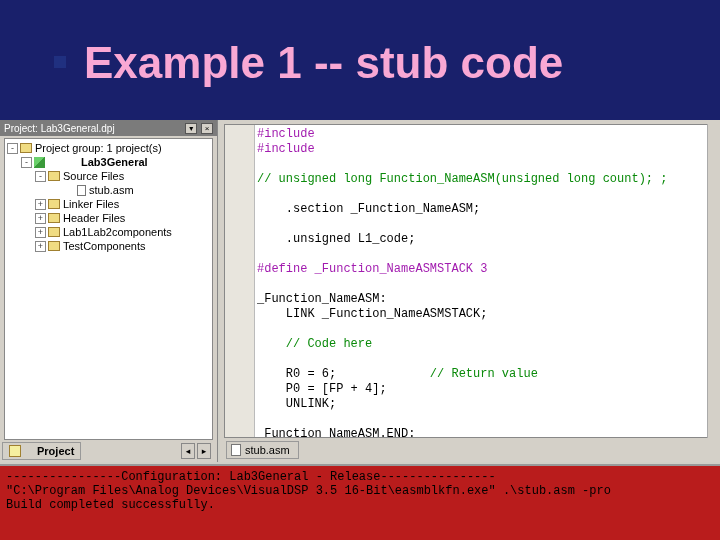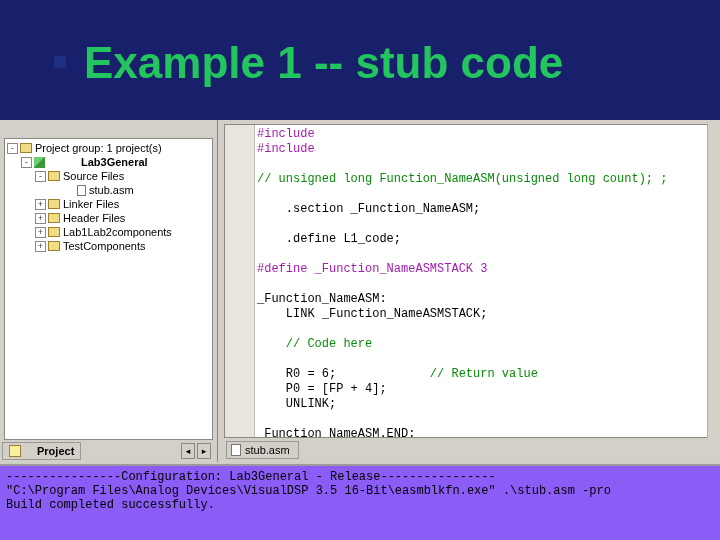--- a/index.html
+++ b/index.html
@@ -3,21 +3,21 @@
 <meta charset="utf-8">
 <style>
   * { box-sizing: border-box; margin: 0; padding: 0; }
   html, body { width: 720px; height: 540px; overflow: hidden; font-family: Arial, sans-serif; }
   body { background: #19206b; }
 
   .slide { position: relative; width: 720px; height: 540px; background: #19206b; }
 
   .title {
     position: absolute; top: 38px; left: 84px;
-    color: #22c55e; font-weight: bold; font-size: 44px;
+    color: #f9a8d4; font-weight: bold; font-size: 44px;
     font-family: Verdana, Arial, sans-serif;
   }
   .title-bullet {
     position: absolute; top: 56px; left: 54px;
     width: 12px; height: 12px; background: #203080; border: 2px solid #203080;
   }
 
   .ide {
     position: absolute; left: 0; top: 120px; width: 720px; height: 420px;
     background: #d0cfc7; font-size: 11px;
@@ -92,21 +92,21 @@
     position: absolute; left: 6px; bottom: 3px; height: 18px;
     background: #d4d0c8; border: 1px solid #999; padding: 2px 8px 2px 4px;
     display: flex; align-items: center; gap: 4px; font-size: 11px;
   }
   .editor-tab .ficn { width:10px; height:12px; background:#fff; border:1px solid #777;}
   .ed-scroll { position:absolute; right:-1px; top:4px; width:14px; bottom:24px; background:#d4d0c8; border-left:1px solid #aaa;}
 
   
   .console {
     position: absolute; left: 0; right: 0; top: 344px; bottom: 0;
-    background: #8b5cf6; border-top: 2px solid #999;
+    background: #b91c1c; border-top: 2px solid #999;
     font-family: "Courier New", monospace; font-size: 12px;
     padding: 4px 6px; color: #000; white-space: pre; overflow: hidden;
   }
 
   
   .arrows {
     position: absolute; left: 220px; top: 0; right: 0; height: 342px; pointer-events: none;
   }
   .arr {
     position: absolute; height: 6px;
@@ -115,20 +115,27 @@
 </head>
 <body>
 
 <div class="slide">
   <div class="title-bullet"></div>
   <div class="title">Example 1 -- stub code</div>
 
   <div class="ide">
 
     <div class="proj-panel">
+      <div class="proj-titlebar">
+        <span>Project: Lab3General.dpj</span>
+        <span class="controls">
+          <span>▾</span>
+          <span>×</span>
+        </span>
+      </div>
 
       <div class="proj-tree">
         <div class="tree-row">
           <span class="tw">-</span>
           <span class="fold-icon"></span>
           <span class="tree-label">Project group: 1 project(s)</span>
         </div>
         <div class="tree-row">
           <span class="sp"></span>
           <span class="tw">-</span>
@@ -194,21 +201,21 @@
     <div class="editor">
       <div class="editor-inner">
         <div class="gutter"></div>
         <div class="code" id="code"><span class="kw">#include <defbf533.h></defbf533.h></span>
 <span class="kw">#include <macros.h></macros.h></span>
 <span></span>
 <span class="cm">// unsigned long Function_NameASM(unsigned long count); ;</span>
 <span></span>
 <span>    .section _Function_NameASM;</span>
 <span></span>
-<span>    .define L1_code;</span>
+<span>    .unsigned L1_code;</span>
 <span></span>
 <span class="kw">#define _Function_NameASMSTACK 3</span>
 <span></span>
 <span>_Function_NameASM:</span>
 <span>    LINK _Function_NameASMSTACK;</span>
 <span></span>
 <span class="cm">    // Code here</span>
 <span></span>
 <span>    R0 = 6;             </span><span class="cm">// Return value</span>
 <span>    P0 = [FP + 4];</span>

